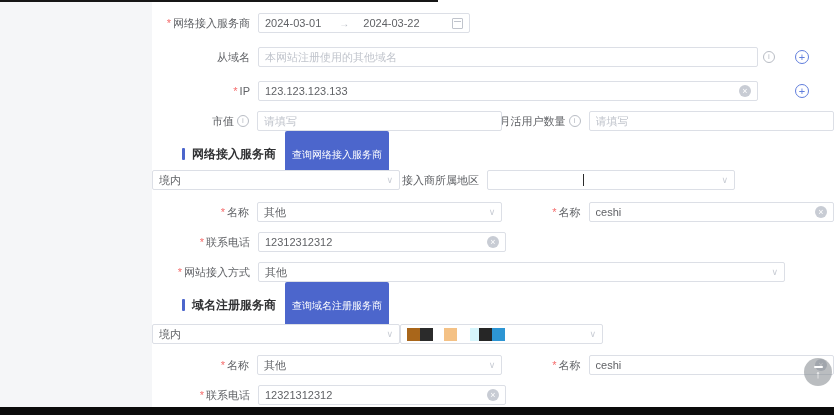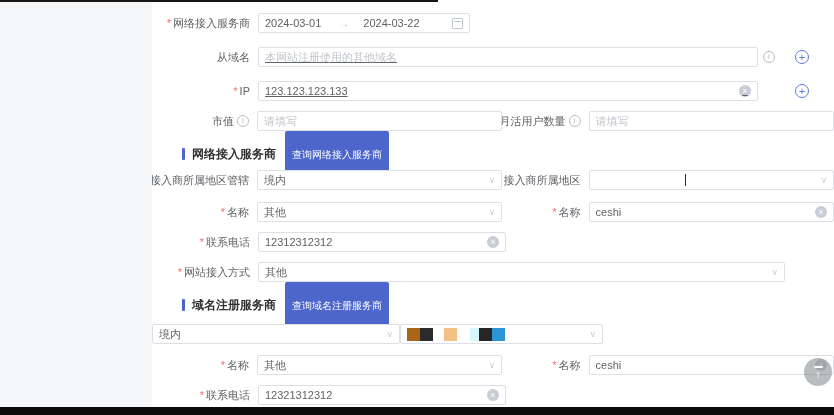--- a/index.html
+++ b/index.html
@@ -17,21 +17,21 @@
   .label, .rlabel { font-size:11px; color:#606266; text-align:right; padding-right:8px;
                     display:flex; justify-content:flex-end; align-items:center; white-space:nowrap; overflow:hidden; }
   .label { width:106px; }
   .rlabel { width:87px; }
   .rlabel.wide { width:104px; }
   .req { color:#f56c6c; margin-right:2px; font-size:11px; }
 
   .fld { height:20px; border:1px solid #dcdfe6; border-radius:2px; background:#fff;
          display:flex; align-items:center; padding:0 6px; font-size:11px; color:#606266; }
   .w-date { width:212px; }
-  .w-full { width:500px;text-decoration:underline; }
+  .w-full { width:500px; }
   .w-half { width:248px; }
   .w-xfull { width:527px; }
   .w-r11 { width:203px; }
 
   .fld input { border:none; outline:none; background:transparent; flex:1; min-width:0;
                font-size:11px; color:#606266; font-family:inherit; height:16px; }
   .fld input::placeholder { color:#c0c4cc; }
   .value { flex:1; white-space:nowrap; overflow:hidden; }
 
   .chevron { color:#c8ccd4; font-size:9px; margin-left:6px; line-height:1; }
@@ -126,24 +126,20 @@
       </div>
     </div>
 
     <div class="section" style="top:145px">
       <span class="secbar"></span>
       <span class="sectitle">网络接入服务商</span>
       <button class="secbtn">查询网络接入服务商</button>
     </div>
 
     <div class="row" style="top:170px">
-      <div class="label">
-
-        <span>接入商所属地区管辖</span>
-      </div>
       <div class="fld w-half">
         <span class="value">境内</span>
         <span class="chevron">∨</span>
       </div>
       <div class="rlabel">
 
         <span>接入商所属地区</span>
       </div>
       <div class="fld w-half">
         <span class="caret"></span>

